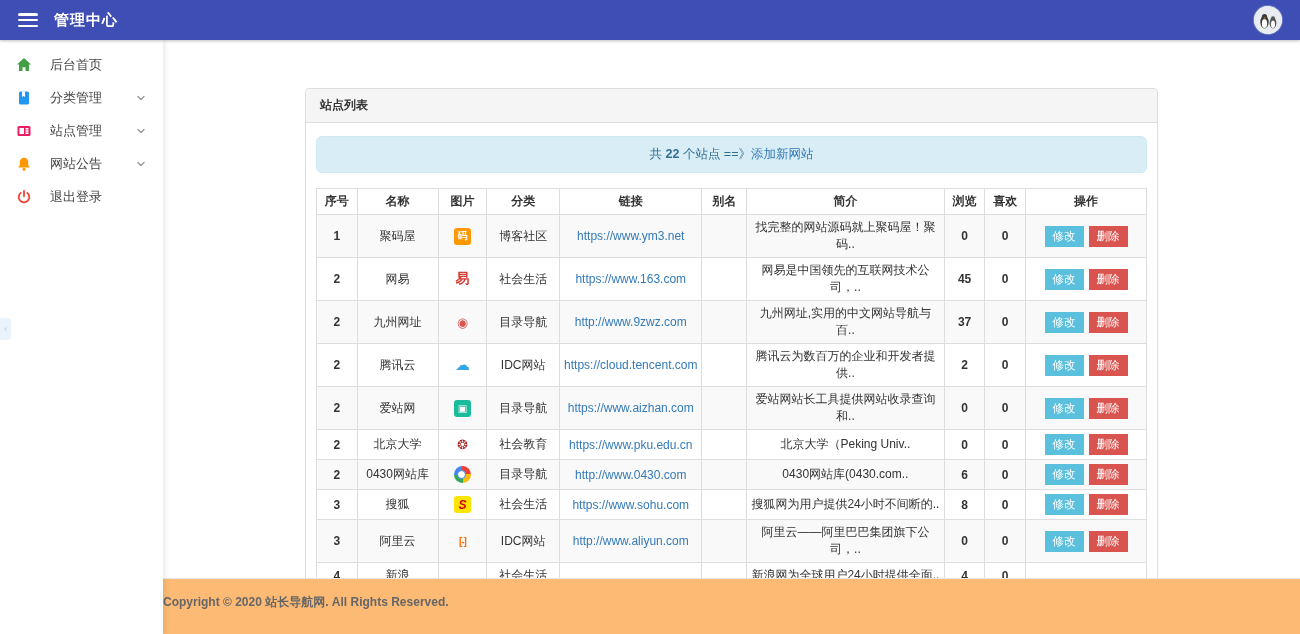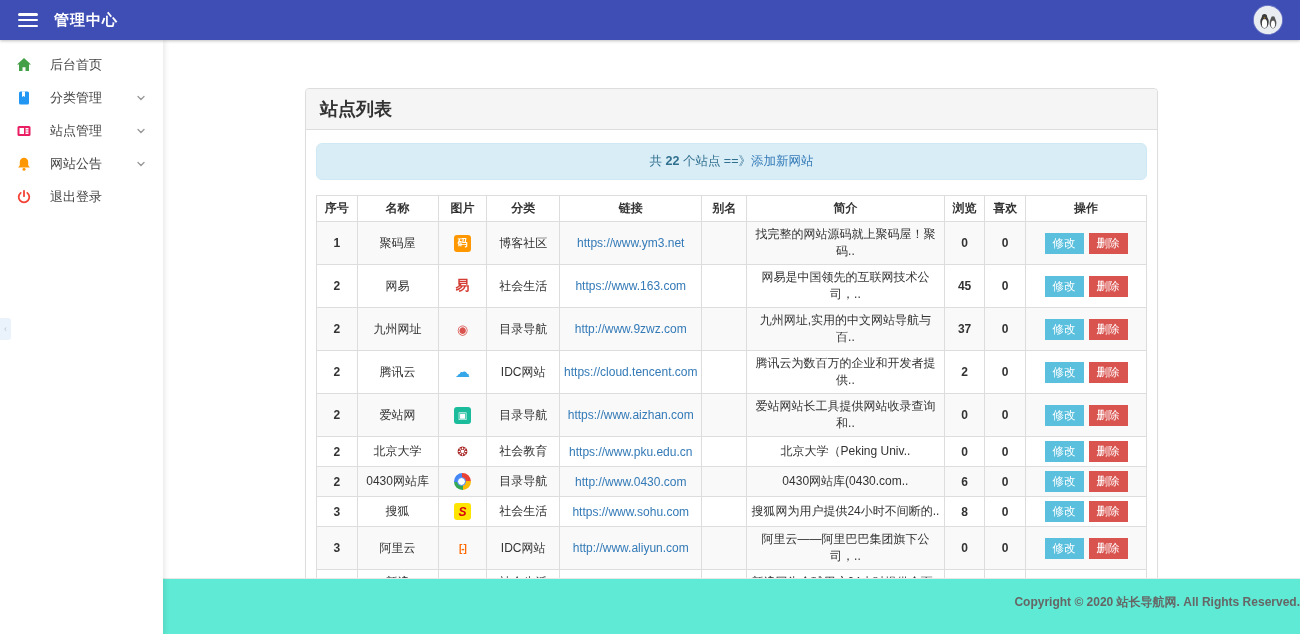--- a/index.html
+++ b/index.html
@@ -38,21 +38,21 @@
   }
 
   
   .main { position:absolute; top:40px; left:163px; right:0; bottom:56px; background:#fff; overflow:hidden; }
   .card {
     width:853px; margin:48px auto 0; background:#fff;
     border:1px solid #ddd; border-radius:4px; box-shadow:0 1px 1px rgba(0,0,0,.04);
   }
   .card-header {
     background:#f5f5f5; border-bottom:1px solid #ddd; border-radius:4px 4px 0 0;
-    padding:8px 14px; font-size:18px; font-weight:bold; color:#333;
+    padding:8px 14px; font-size:12px; font-weight:bold; color:#333;
   }
   .card-body { padding:13px 10px 22px; }
 
   .info-bar {
     background:#d9edf7; border:1px solid #cfe9f4; border-radius:6px;
     text-align:center; padding:9px 8px; font-size:12.5px; color:#31708f; margin-bottom:15px;
   }
   .info-bar .cnt { font-weight:bold; }
   .info-bar a { color:#337ab7; text-decoration:none; cursor:pointer; }
 
@@ -78,22 +78,22 @@
   .fav-aizhan  { background:#1abc9c; color:#fff; font-size:10px; }
   .fav-pku     { color:#a41d1d; font-size:13px; }
   .fav-0430    { border-radius:50%; background:conic-gradient(#ea4335 0 25%,#fbbc05 0 50%,#34a853 0 75%,#4285f4 0 100%); box-shadow:inset 0 0 0 3.5px rgba(255,255,255,0), inset 0 0 0 0 #fff; position:relative; }
   .fav-0430::after { content:""; width:7px; height:7px; background:#fff; border:1.5px solid #4285f4; border-radius:50%; position:absolute; top:3.5px; left:3.5px; }
   .fav-sohu    { background:#ffe400; color:#d6000f; font-style:italic; font-size:12px; }
   .fav-aliyun  { color:#ff6a00; font-size:10px; letter-spacing:-1px; }
 
   
   .footer {
     position:absolute; left:163px; right:0; bottom:0; height:56px;
-    background:#5eead4; border-top:1px solid #e7e7e7;
-    display:flex; align-items:flex-start; justify-content:flex-end;
+    background:#fdba74; border-top:1px solid #e7e7e7;
+    display:flex; align-items:flex-start; justify-content:flex-start;
     font-size:12px; color:#666; font-weight:bold; padding-top:15px;
   }
 </style>
 </head>
 <body>
 
 <div class="topbar">
   <div class="hamburger">
       <span></span>
       <span></span>

